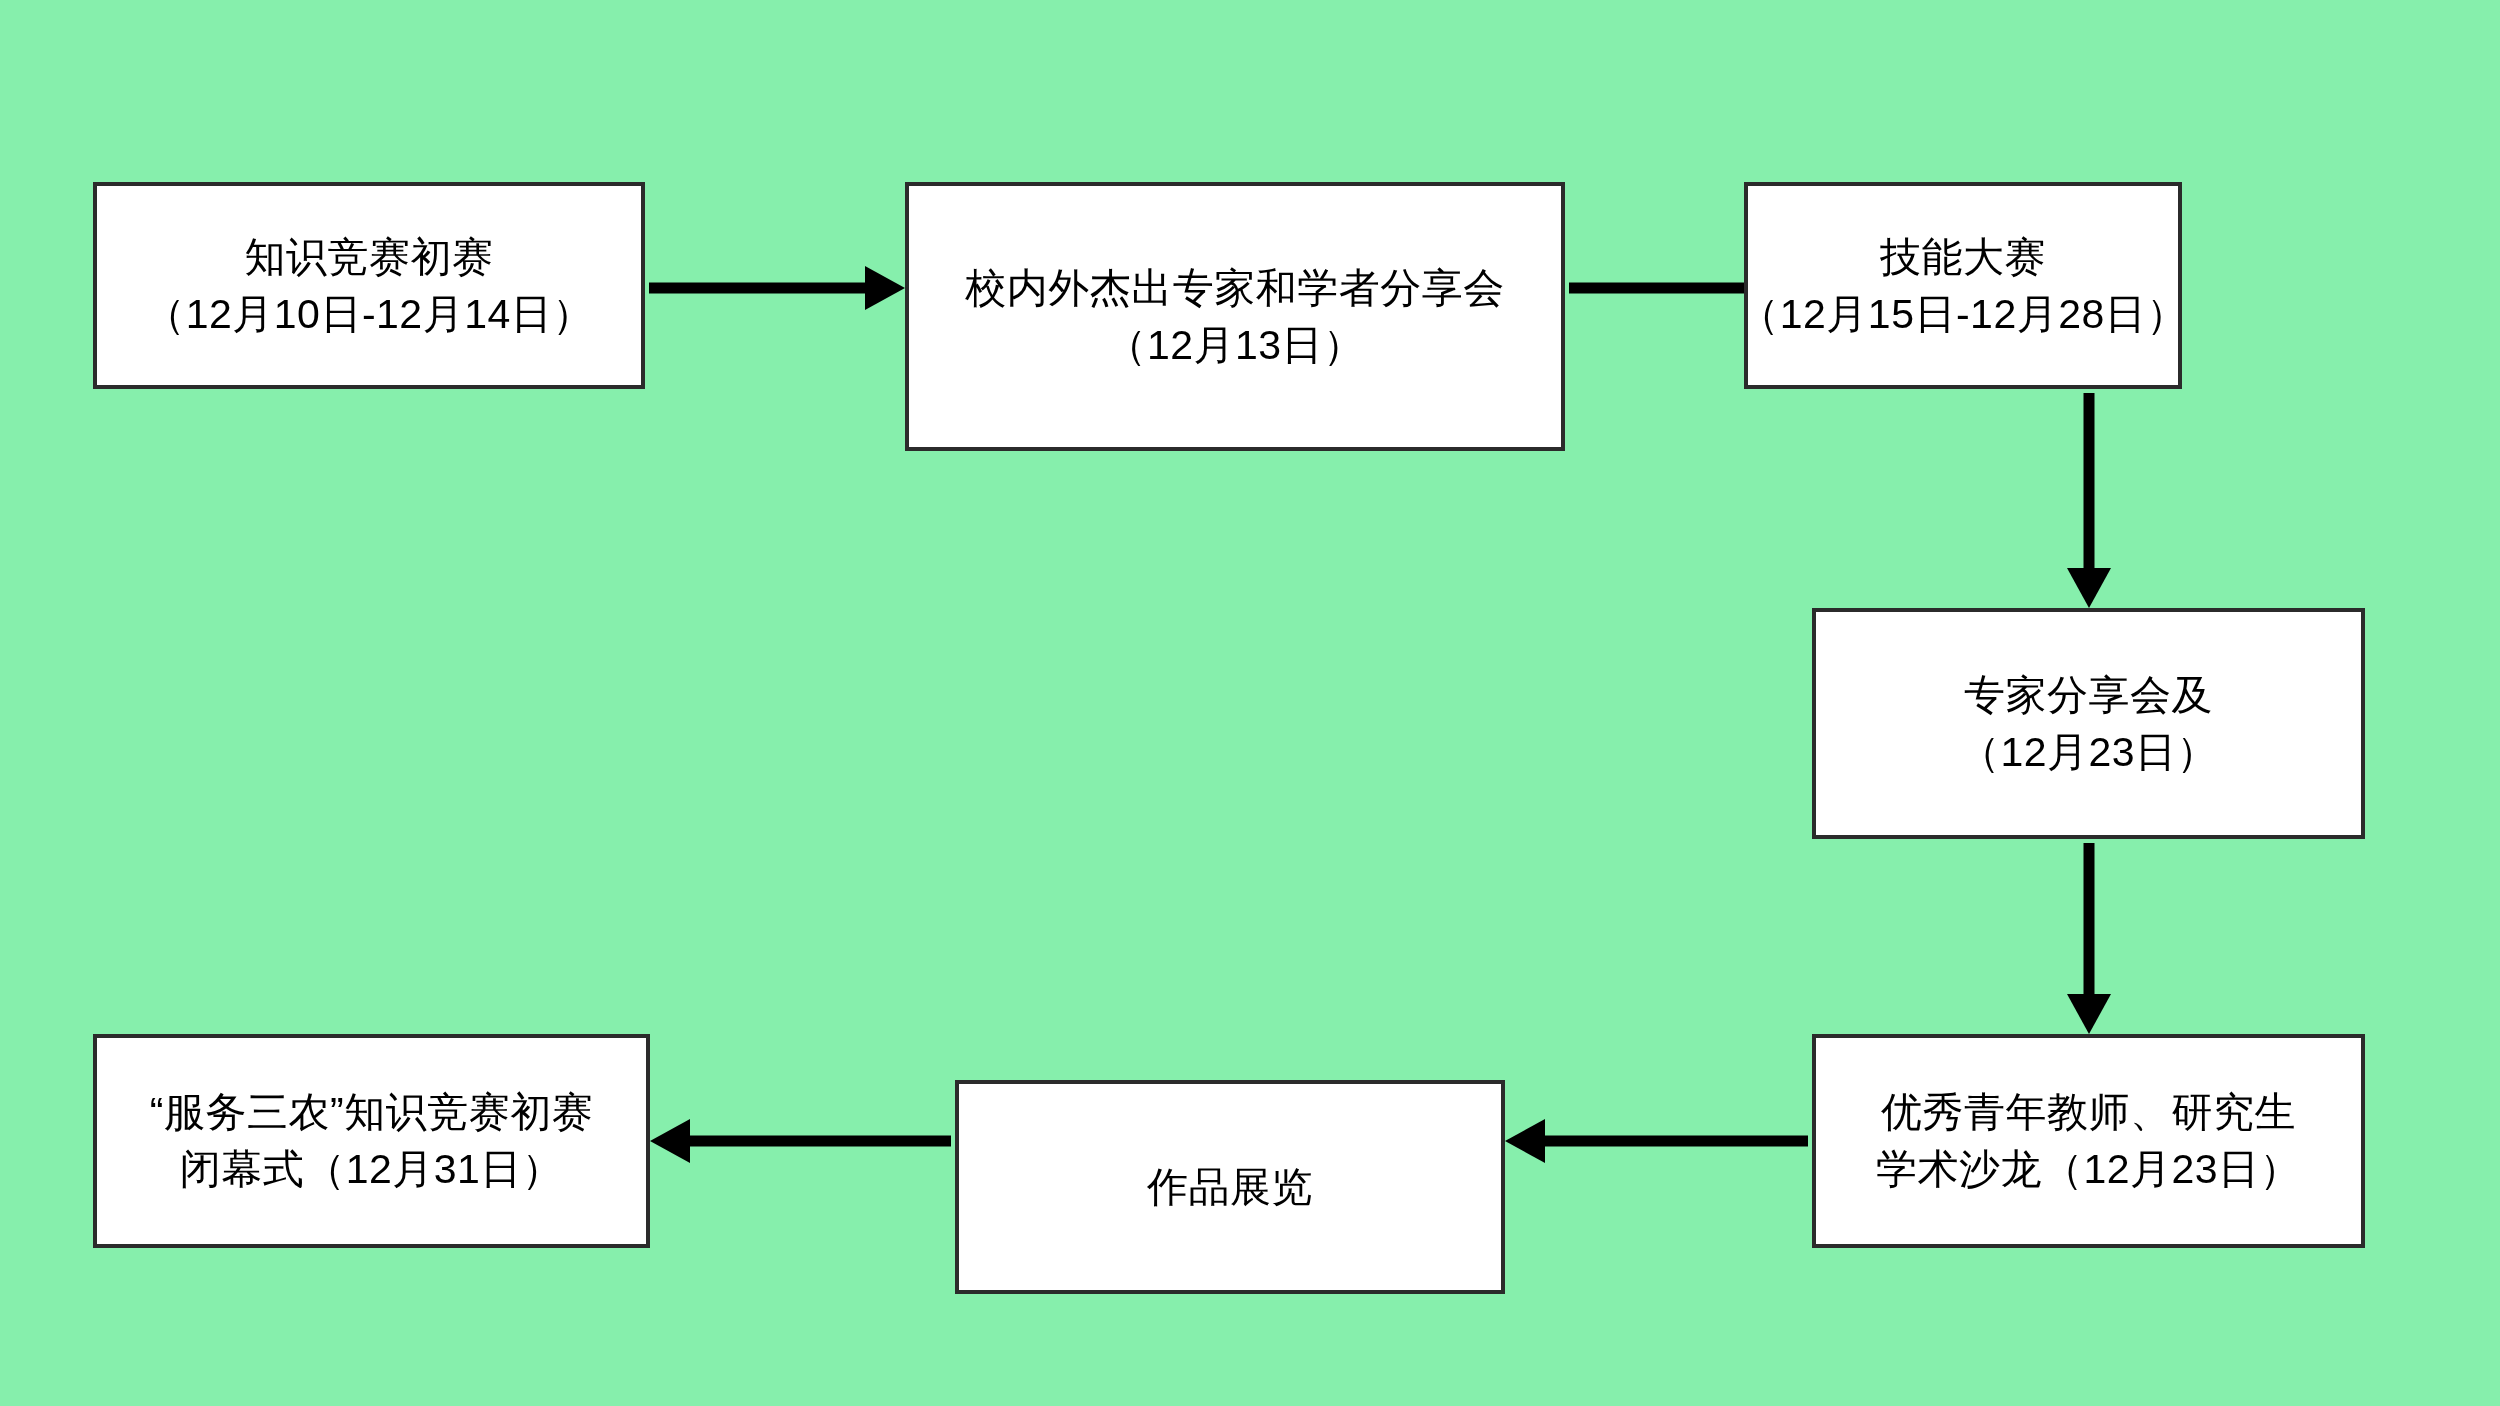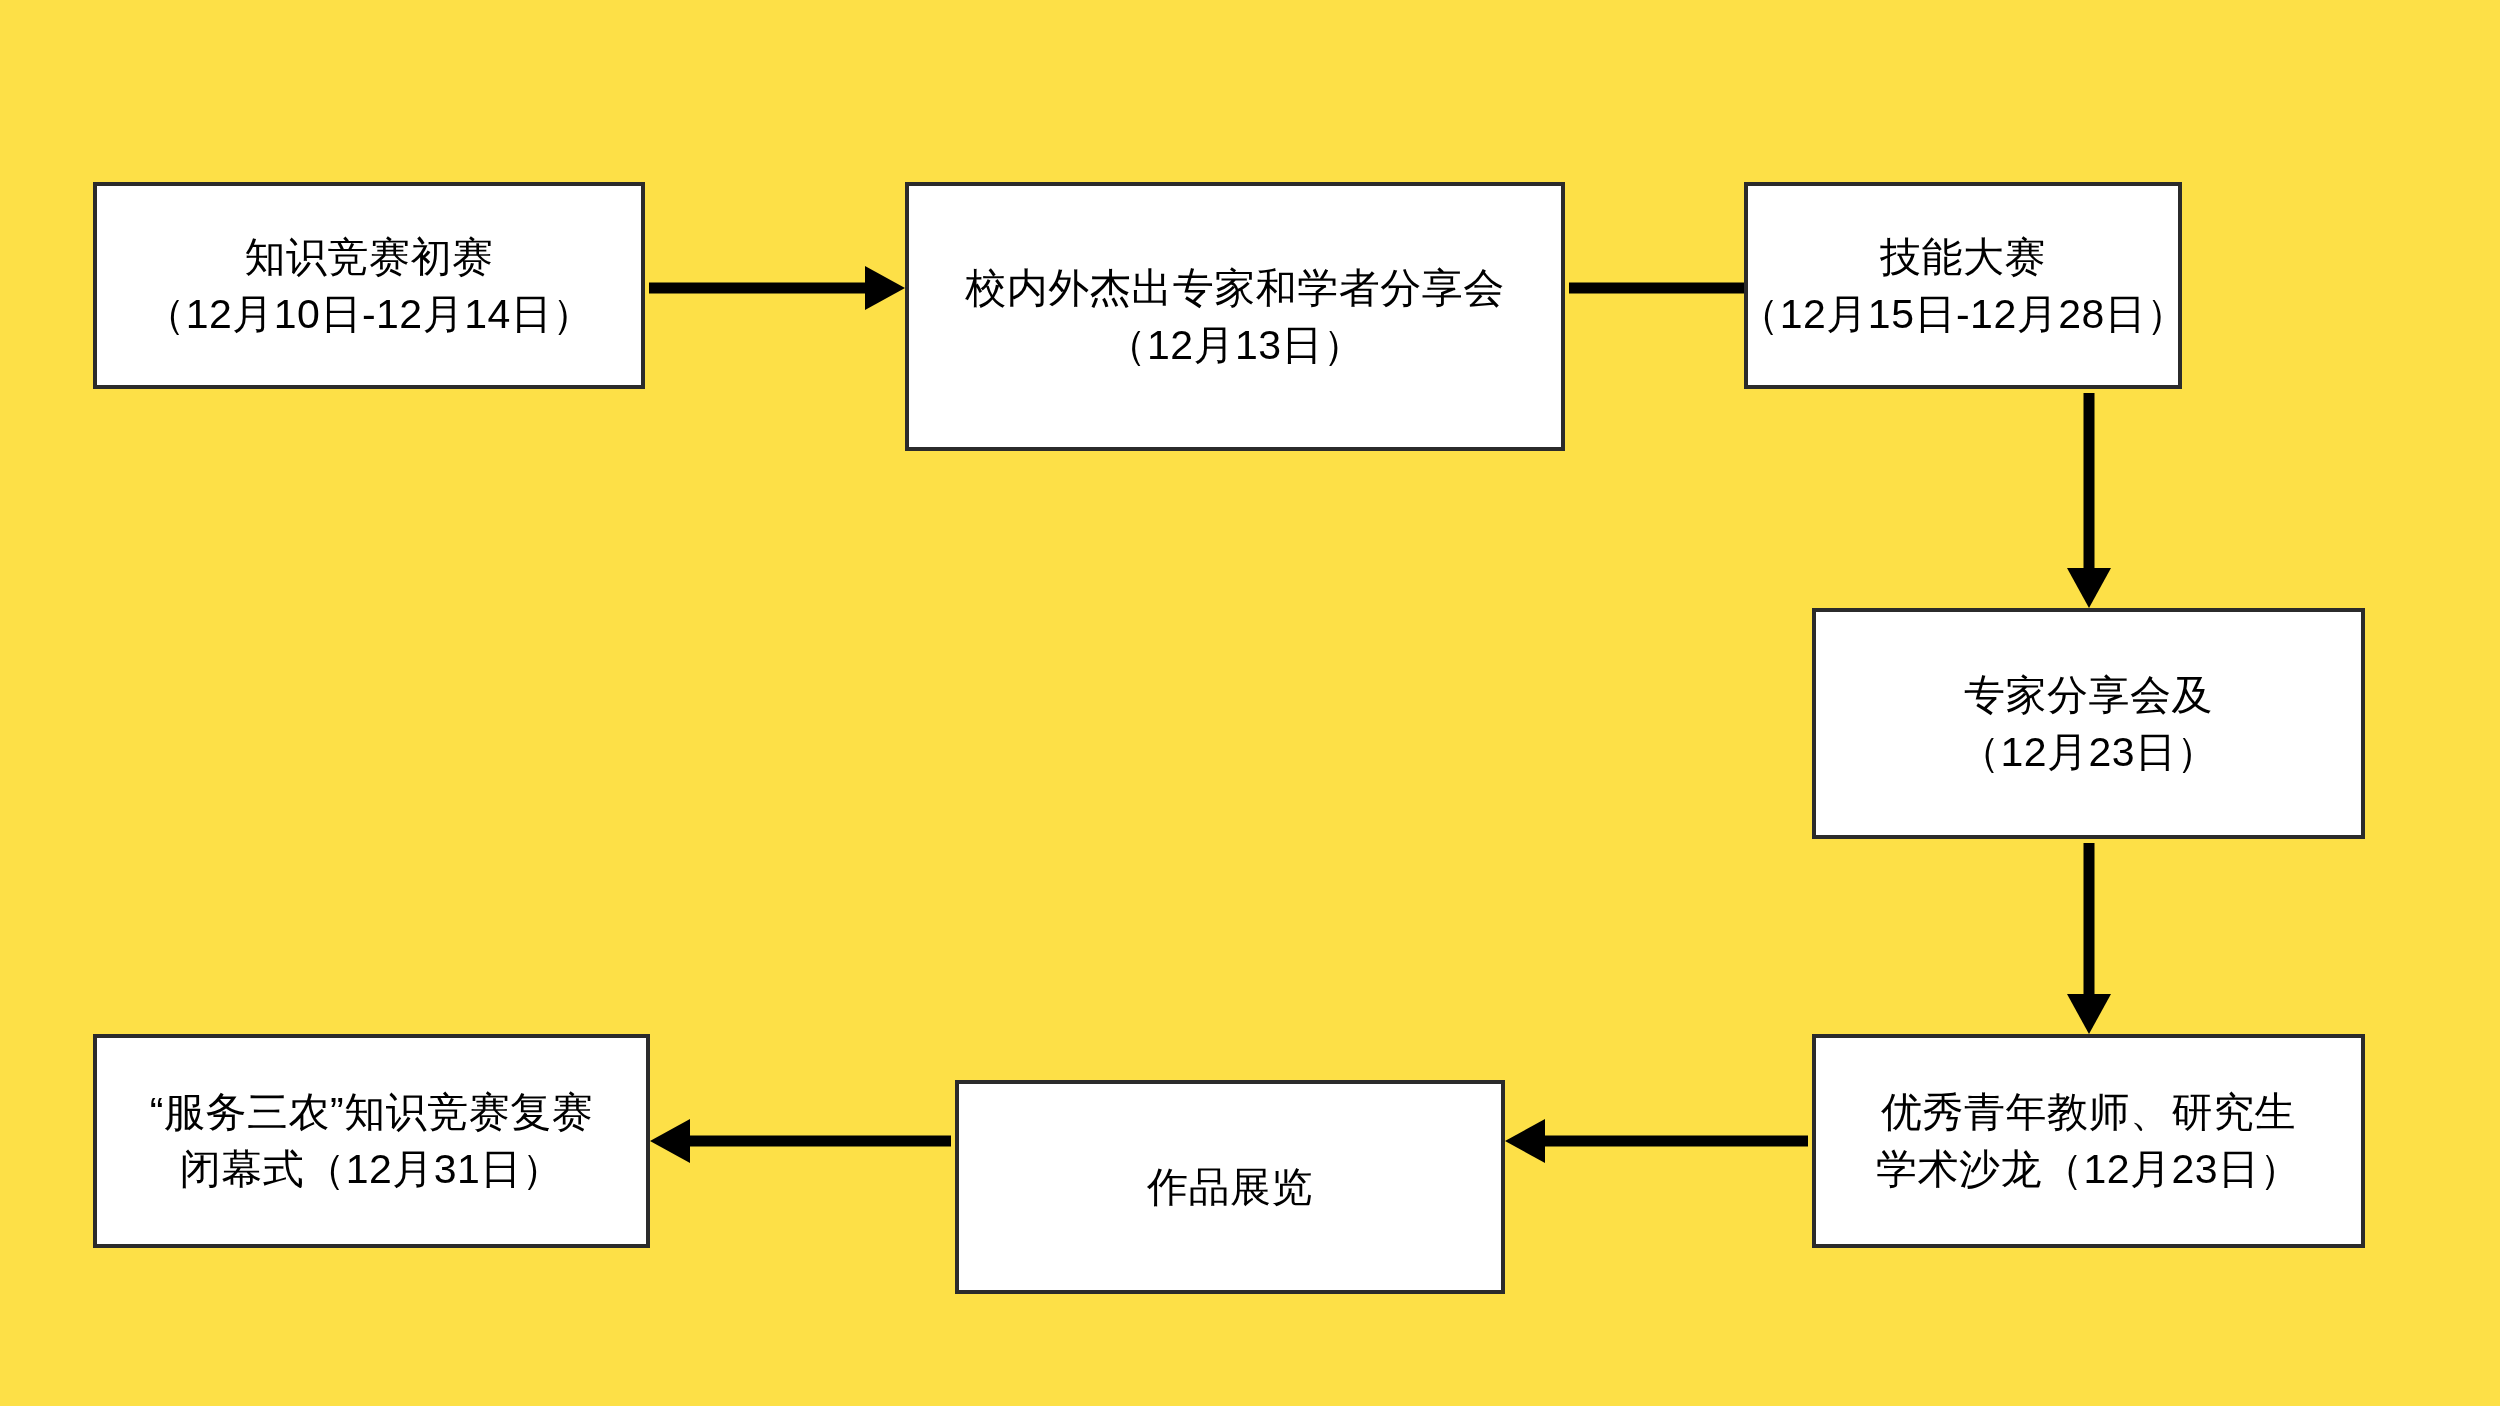--- a/index.html
+++ b/index.html
@@ -4,21 +4,21 @@
 <style>
   html, body {
     margin: 0;
     padding: 0;
     background: #ffffff;
   }
   #canvas {
     position: relative;
     width: 2500px;
     height: 1406px;
-    background: #fde047;
+    background: #86efac;
     font-family: "Liberation Sans", "DejaVu Sans", sans-serif;
     overflow: hidden;
   }
   .node {
     position: absolute;
     box-sizing: border-box;
     background: #ffffff;
     border: 4px solid #2b2b2b;
     display: flex;
     flex-direction: column;
@@ -113,17 +113,17 @@
   <div class="node" id="node-5" style="left:1812px; top:1034px; width:553px; height:214px;">
     <span class="line">优秀青年教师、研究生</span>
     <span class="line">学术沙龙（12月23日）</span>
   </div>
 
   <div class="node" id="node-6" style="left:955px; top:1080px; width:550px; height:214px;">
     <span class="line">作品展览</span>
   </div>
 
   <div class="node" id="node-7" style="left:93px; top:1034px; width:557px; height:214px;">
-    <span class="line">“服务三农”知识竞赛复赛</span>
+    <span class="line">“服务三农”知识竞赛初赛</span>
     <span class="line">闭幕式（12月31日）</span>
   </div>
 
 </div>
 
 </body></html>

